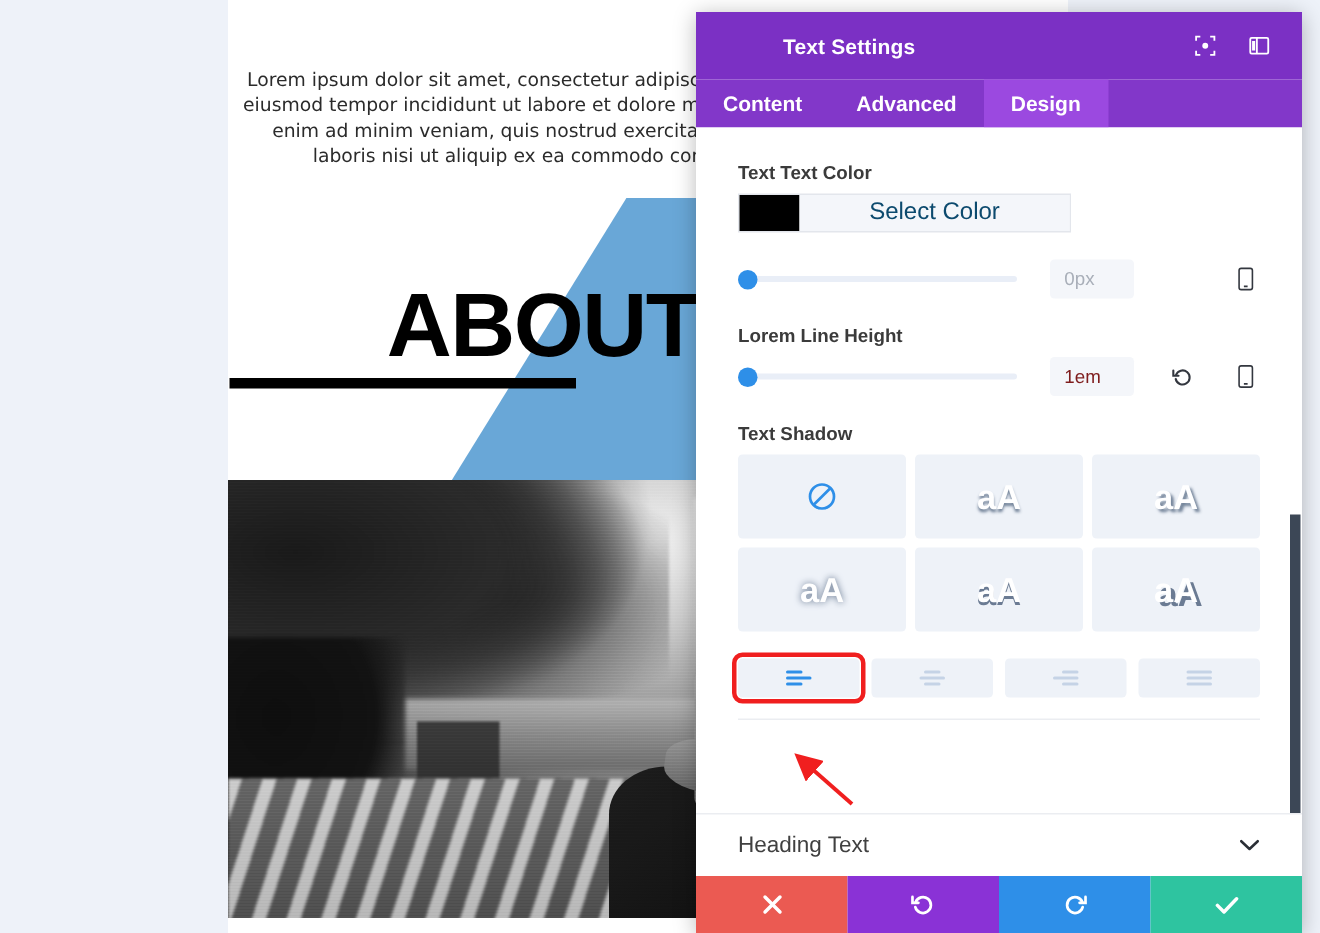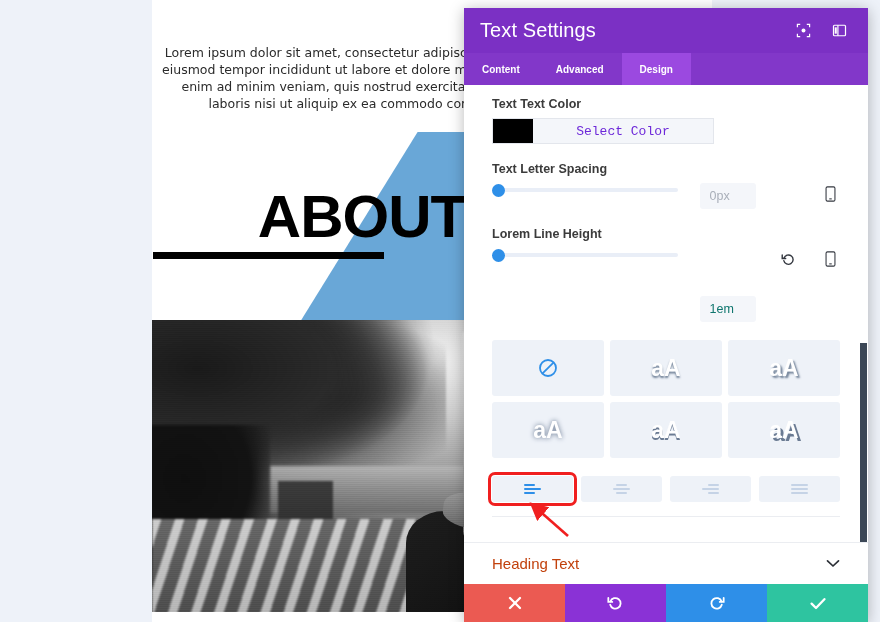--- a/index.html
+++ b/index.html
@@ -160,87 +160,87 @@
     display: flex; flex-direction: column;
     overflow: hidden;
   }
   .modal-header {
     height: 45px; background: #7b30c4;
     display: flex; align-items: center;
     padding: 0 16px;
     flex: none;
   }
   .modal-title {
-    color: #ffffff; font-size: 20px; font-weight: normal;
-    letter-spacing: .1px; flex: 1;
+    color: #ffffff; font-size: 14px; font-weight: bold;
+    letter-spacing: .1px; flex: 1; margin-left: 42px;
   }
   .hdr-icon {
     width: 26px; height: 26px;
     display: flex; align-items: center; justify-content: center;
     color: #ffffff; margin-left: 10px; cursor: pointer;
   }
   .tabs {
     height: 32px; background: #8237c9;
     display: flex; align-items: stretch; flex: none;
   }
   .tab {
     padding: 0 18px;
     display: flex; align-items: center;
-    color: #ffffff; font-size: 10px; font-weight: bold;
+    color: #ffffff; font-size: 14px; font-weight: bold;
     cursor: pointer;
   }
   .tab.active { background: #9b49e0; }
 
   .modal-body {
     flex: 1; position: relative;
     overflow: hidden; background: #ffffff;
   }
-  .body-inner { padding: 12px 28px 4px 28px; }
+  .body-inner { padding: 23px 28px 4px 28px; }
 
   .field-label {
     font-size: 12.5px; color: #3b3b3b;
     font-weight: bold;
     margin-bottom: 7px;
   }
   .field { margin-bottom: 18px; }
 
   .color-row {
     display: flex; align-items: stretch;
     height: 26px; width: 222px;
     border: 1px solid #e3e6ec;
   }
   .color-swatch { width: 40px; background: #000000; }
   .color-btn {
     flex: 1; background: #f4f6fa;
     display: flex; align-items: center; justify-content: center;
-    font-size: 13px; color: #6d28d9; cursor: pointer; font-family: Liberation Mono, monospace;
-  }
-
-  .slider-row { display: flex; align-items: flex-start; gap: 22px; }
+    font-size: 16px; color: #0c4a6e; cursor: pointer;
+  }
+
+  .slider-row { display: flex; align-items: center; gap: 22px; }
   .slider {
     position: relative; width: 206px; height: 14px;
     display: flex; align-items: center; cursor: pointer;
   }
   .slider-track {
     position: absolute; left: 0; right: 0; height: 4px;
     background: #e9eef7; border-radius: 2px;
   }
   .slider-knob {
     position: absolute; width: 13px; height: 13px; border-radius: 50%;
     background: #2e8fe8; left: 0;
   }
   .val-box {
     width: 62px; height: 26px; background: #f4f6fa;
     border-radius: 3px;
     display: flex; align-items: center;
     padding-left: 10px; font-size: 12.5px;
     cursor: text;
   }
   .val-box.placeholder { color: #a9afb9; }
-  .val-box.filled { color: #0f766e; margin-top: 48px; }
+  .val-box.filled { color: #7f1d1d; }
   .icon-btn {
     width: 22px; height: 22px;
     display: flex; align-items: center; justify-content: center;
     color: #33373f; cursor: pointer;
   }
 
   .shadow-grid {
     display: grid; grid-template-columns: repeat(3, 1fr);
     gap: 6px; width: 100%;
   }
@@ -275,21 +275,21 @@
   .divider { height: 1px; background: #ebedf1; margin: 14px 0 0 0; }
 
   .toggle-section {
     position: absolute; left: 0; right: 0; bottom: 0;
     height: 42px; background: #ffffff;
     border-top: 1px solid #ebedf1;
     display: flex; align-items: center;
     padding: 0 28px;
     cursor: pointer;
   }
-  .toggle-title { flex: 1; font-size: 15px; color: #c2410c; }
+  .toggle-title { flex: 1; font-size: 15px; color: #404040; }
   .chev { color: #2b2f36; font-size: 13px; }
 
   .scrollbar-track {
     position: absolute; right: 0; top: 0; bottom: 0; width: 9px;
   }
   .scrollbar-thumb {
     position: absolute; right: 1px; top: 258px;
     width: 7px; height: 212px;
     background: #3c4756; border-radius: 0;
     cursor: grab;
@@ -371,21 +371,20 @@
 
         <div class="field">
           <div class="field-label">Text Text Color</div>
           <div class="color-row">
             <div class="color-swatch"></div>
             <div class="color-btn">Select Color</div>
           </div>
         </div>
 
         <div class="field">
-          <div class="field-label">Text Letter Spacing</div>
           <div class="slider-row">
             <div class="slider">
               <div class="slider-track"></div>
               <div class="slider-knob"></div>
             </div>
             <div class="val-box placeholder">0px</div>
             <div style="width:22px"></div>
             <div class="icon-btn">
               <svg width="11" height="16" viewBox="0 0 12 18" fill="none" stroke="#33373f" stroke-width="1.2">
                 <rect x="1" y="1" width="10" height="16" rx="1.6"></rect>
@@ -412,20 +411,21 @@
             <div class="icon-btn">
               <svg width="11" height="16" viewBox="0 0 12 18" fill="none" stroke="#33373f" stroke-width="1.2">
                 <rect x="1" y="1" width="10" height="16" rx="1.6"></rect>
                 <line x1="4.6" y1="14.5" x2="7.4" y2="14.5"></line>
               </svg>
             </div>
           </div>
         </div>
 
         <div class="field">
+          <div class="field-label">Text Shadow</div>
           <div class="shadow-grid">
             <div class="shadow-cell sh0">
               <svg width="22" height="22" viewBox="0 0 22 22" fill="none" stroke="#2e8fe8" stroke-width="1.8">
                 <circle cx="11" cy="11" r="8"></circle>
                   <line x1="5.3" y1="16.7" x2="16.7" y2="5.3"></line>
               </svg>
             </div>
             <div class="shadow-cell sh1">aA</div>
             <div class="shadow-cell sh2">aA</div>
             <div class="shadow-cell sh3">aA</div>

